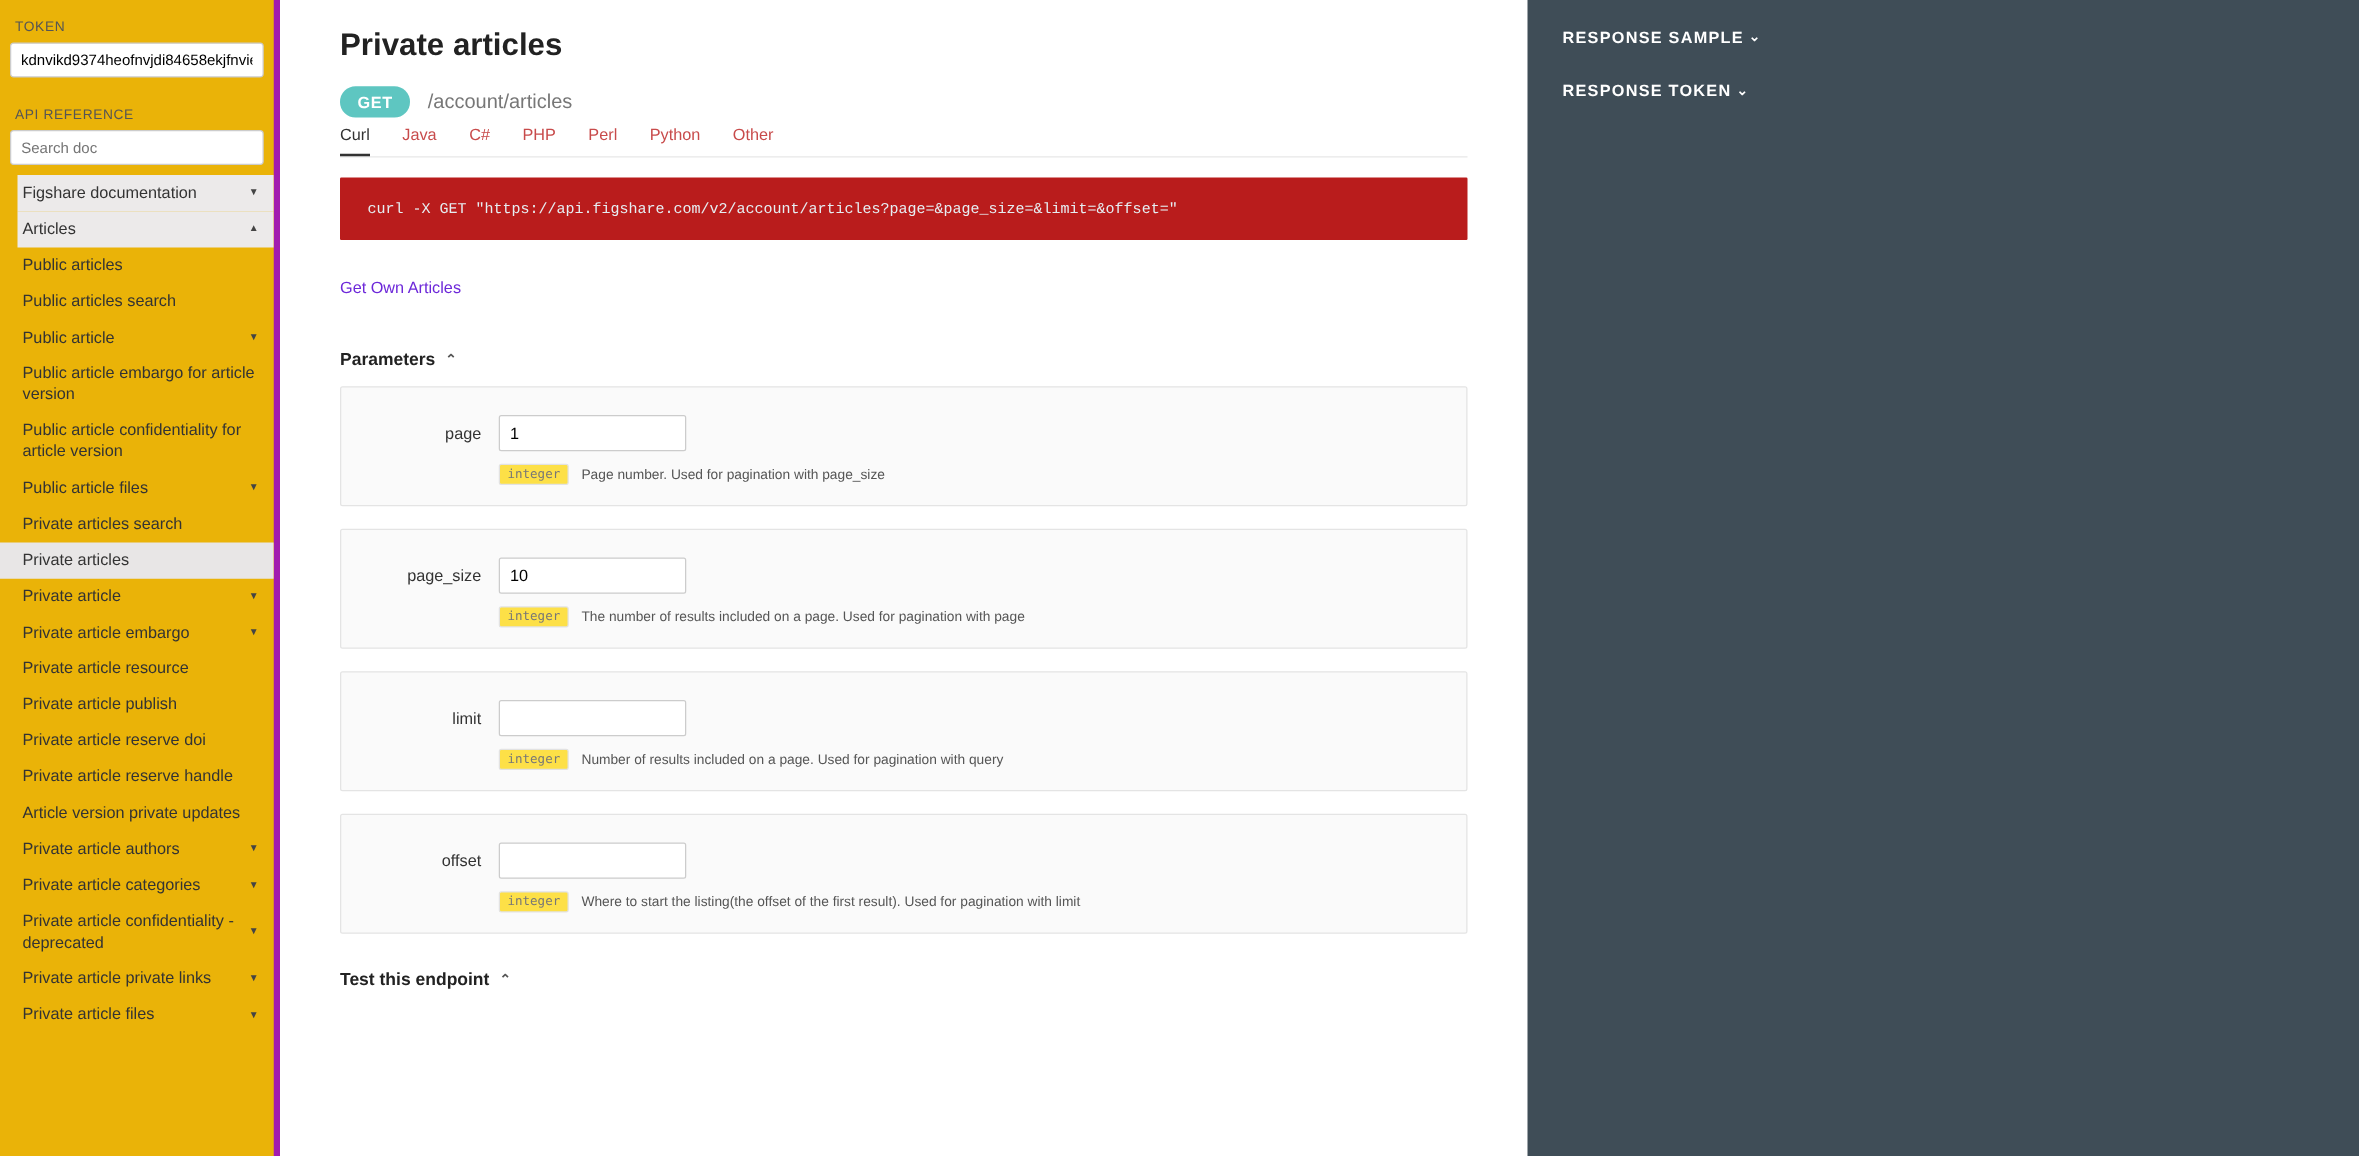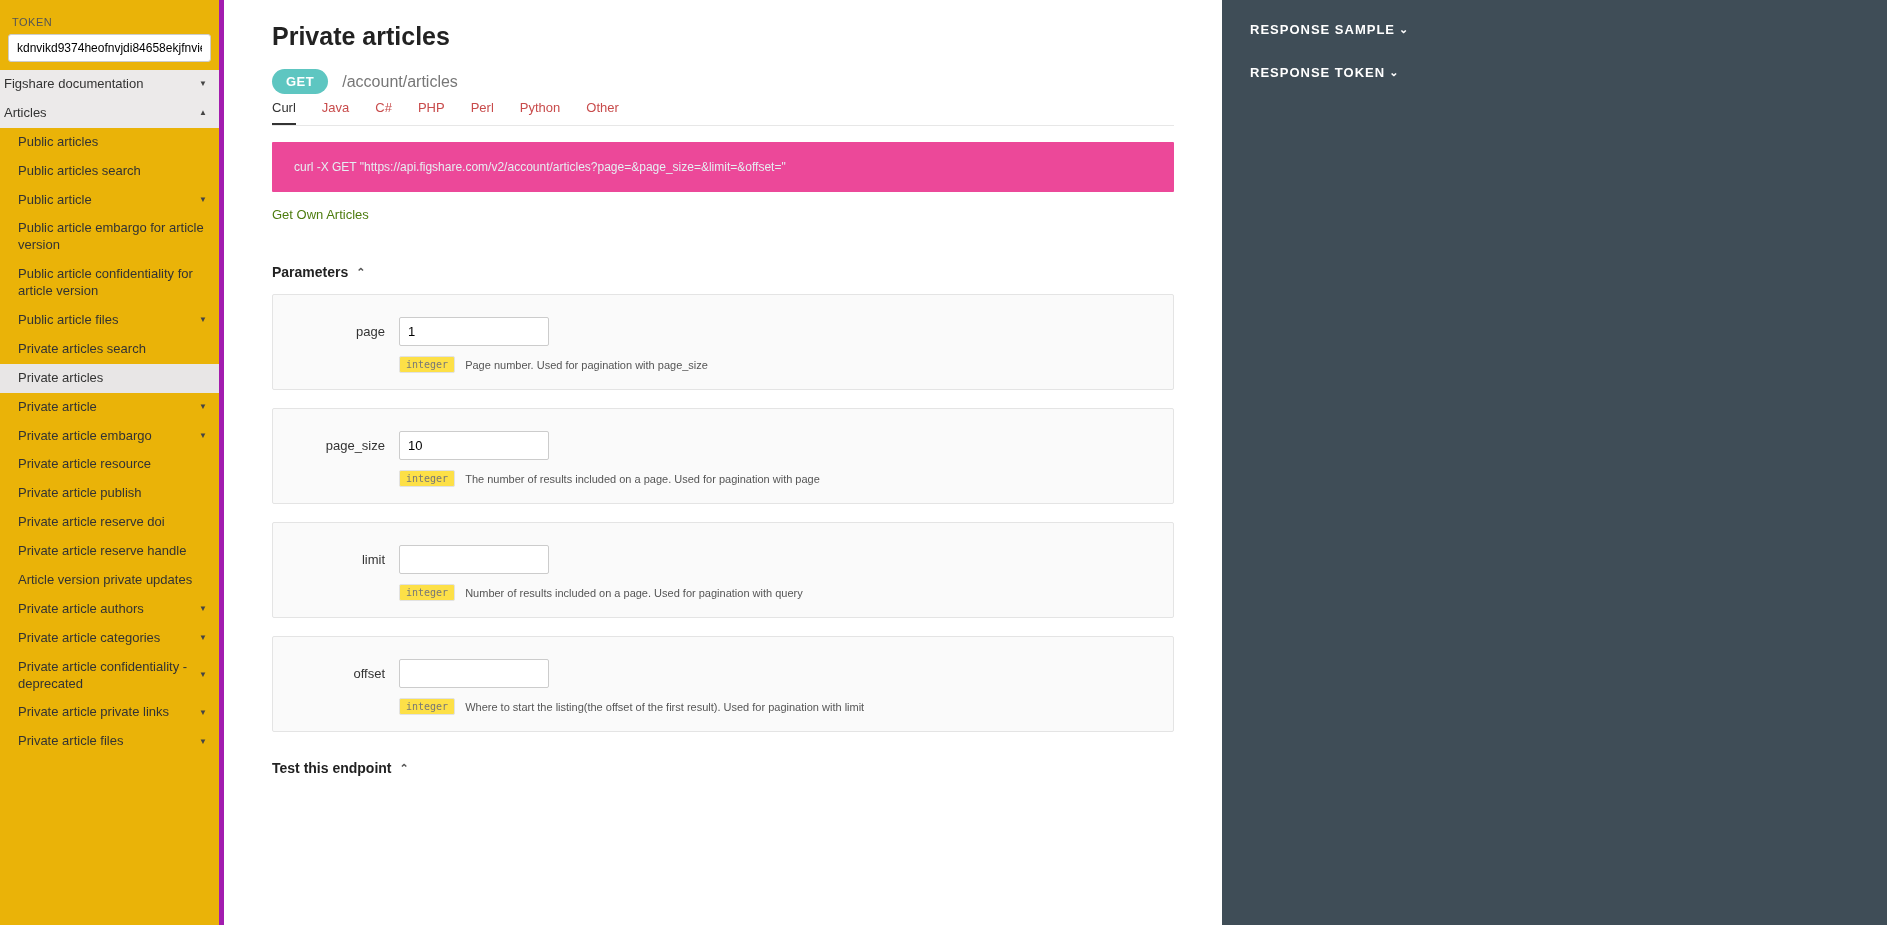--- a/index.html
+++ b/index.html
@@ -24,21 +24,21 @@
   .sb-input {
     width: 100%; padding: 6px 8px; border: 1px solid #ccc;
     border-radius: 3px; font-size: 12px; background: #fff;
   }
   .sb-tree { padding: 0; }
   .sb-item {
     display: flex; align-items: center; justify-content: space-between;
     padding: 6px 10px 6px 10px; font-size: 13px; color: #333;
     cursor: pointer; line-height: 1.3;
   }
-  .sb-item.level-0 { background: #eceaea; padding-left: 4px; }
+  .sb-item.level-0 { background: #eceaea; padding-left: 4px; margin-left: 14px; }
   .sb-item.level-1 { padding-left: 18px; }
   .sb-item.active { background: #e8e6e6; }
   .sb-item .caret { font-size: 8px; color: #444; padding: 0 2px; }
 
   
   .main {
     flex: 1; height: 100%; overflow-y: auto; background: #fff;
     padding: 18px 48px 24px 48px;
   }
   h1.page-title { font-size: 25px; font-weight: 600; color: #222; margin-top: 4px; margin-bottom: 18px; }
@@ -51,26 +51,26 @@
   .path-text { color: #777; font-size: 16px; }
 
   .lang-tabs { display: flex; gap: 26px; border-bottom: 1px solid #e7e7e7; padding-bottom: 0; }
   .lang-tab {
     font-size: 13px; color: #c84b4b; padding: 6px 0 8px 0; cursor: pointer;
     border-bottom: 2px solid transparent;
   }
   .lang-tab.active { color: #333; border-bottom-color: #333; }
 
   .code-block {
-    background: #ec4899; color: #e6eef2; font-family: Liberation Sans, sans-serif;
-    font-size: 12px; padding: 18px 22px; margin-top: 16px; margin-bottom: 15px;
+    background: #b91c1c; color: #e6eef2; font-family: Liberation Mono, monospace;
+    font-size: 12px; padding: 18px 22px; margin-top: 16px; margin-bottom: 30px;
     border-radius: 1px; white-space: pre; overflow-x: auto;
   }
 
-  .desc-text { font-size: 13px; color: #4d7c0f; margin-bottom: 42px; }
+  .desc-text { font-size: 13px; color: #6d28d9; margin-bottom: 42px; }
 
   .section-head {
     display: flex; align-items: center; gap: 8px;
     font-size: 14px; font-weight: 700; color: #222; margin-bottom: 14px; margin-top: 28px;
   }
   .section-head .chev { font-size: 11px; color: #555; }
 
   .param-card {
     border: 1px solid #e4e4e4; background: #fafafa; border-radius: 2px;
     padding: 22px 24px 16px 24px; margin-bottom: 18px;
@@ -102,20 +102,24 @@
   }
   .rp-head .chev { font-size: 11px; }
 </style>
 </head>
 <body>
 
 <aside class="sidebar">
   <div class="sb-section">
     <div class="sb-label">TOKEN</div>
     <input class="sb-input" type="text" value="kdnvikd9374heofnvjdi84658ekjfnvie9e" style="">
+  </div>
+  <div class="sb-section">
+    <div class="sb-label">API REFERENCE</div>
+    <input class="sb-input" type="text" placeholder="Search doc" style="">
   </div>
   <div class="sb-tree" id="sb-tree">
       <div class="sb-item level-0">
         <span>Figshare documentation</span>
         <span class="caret">▼</span>
       </div>
       <div class="sb-item level-0 bg">
         <span>Articles</span>
         <span class="caret">▲</span>
       </div>

